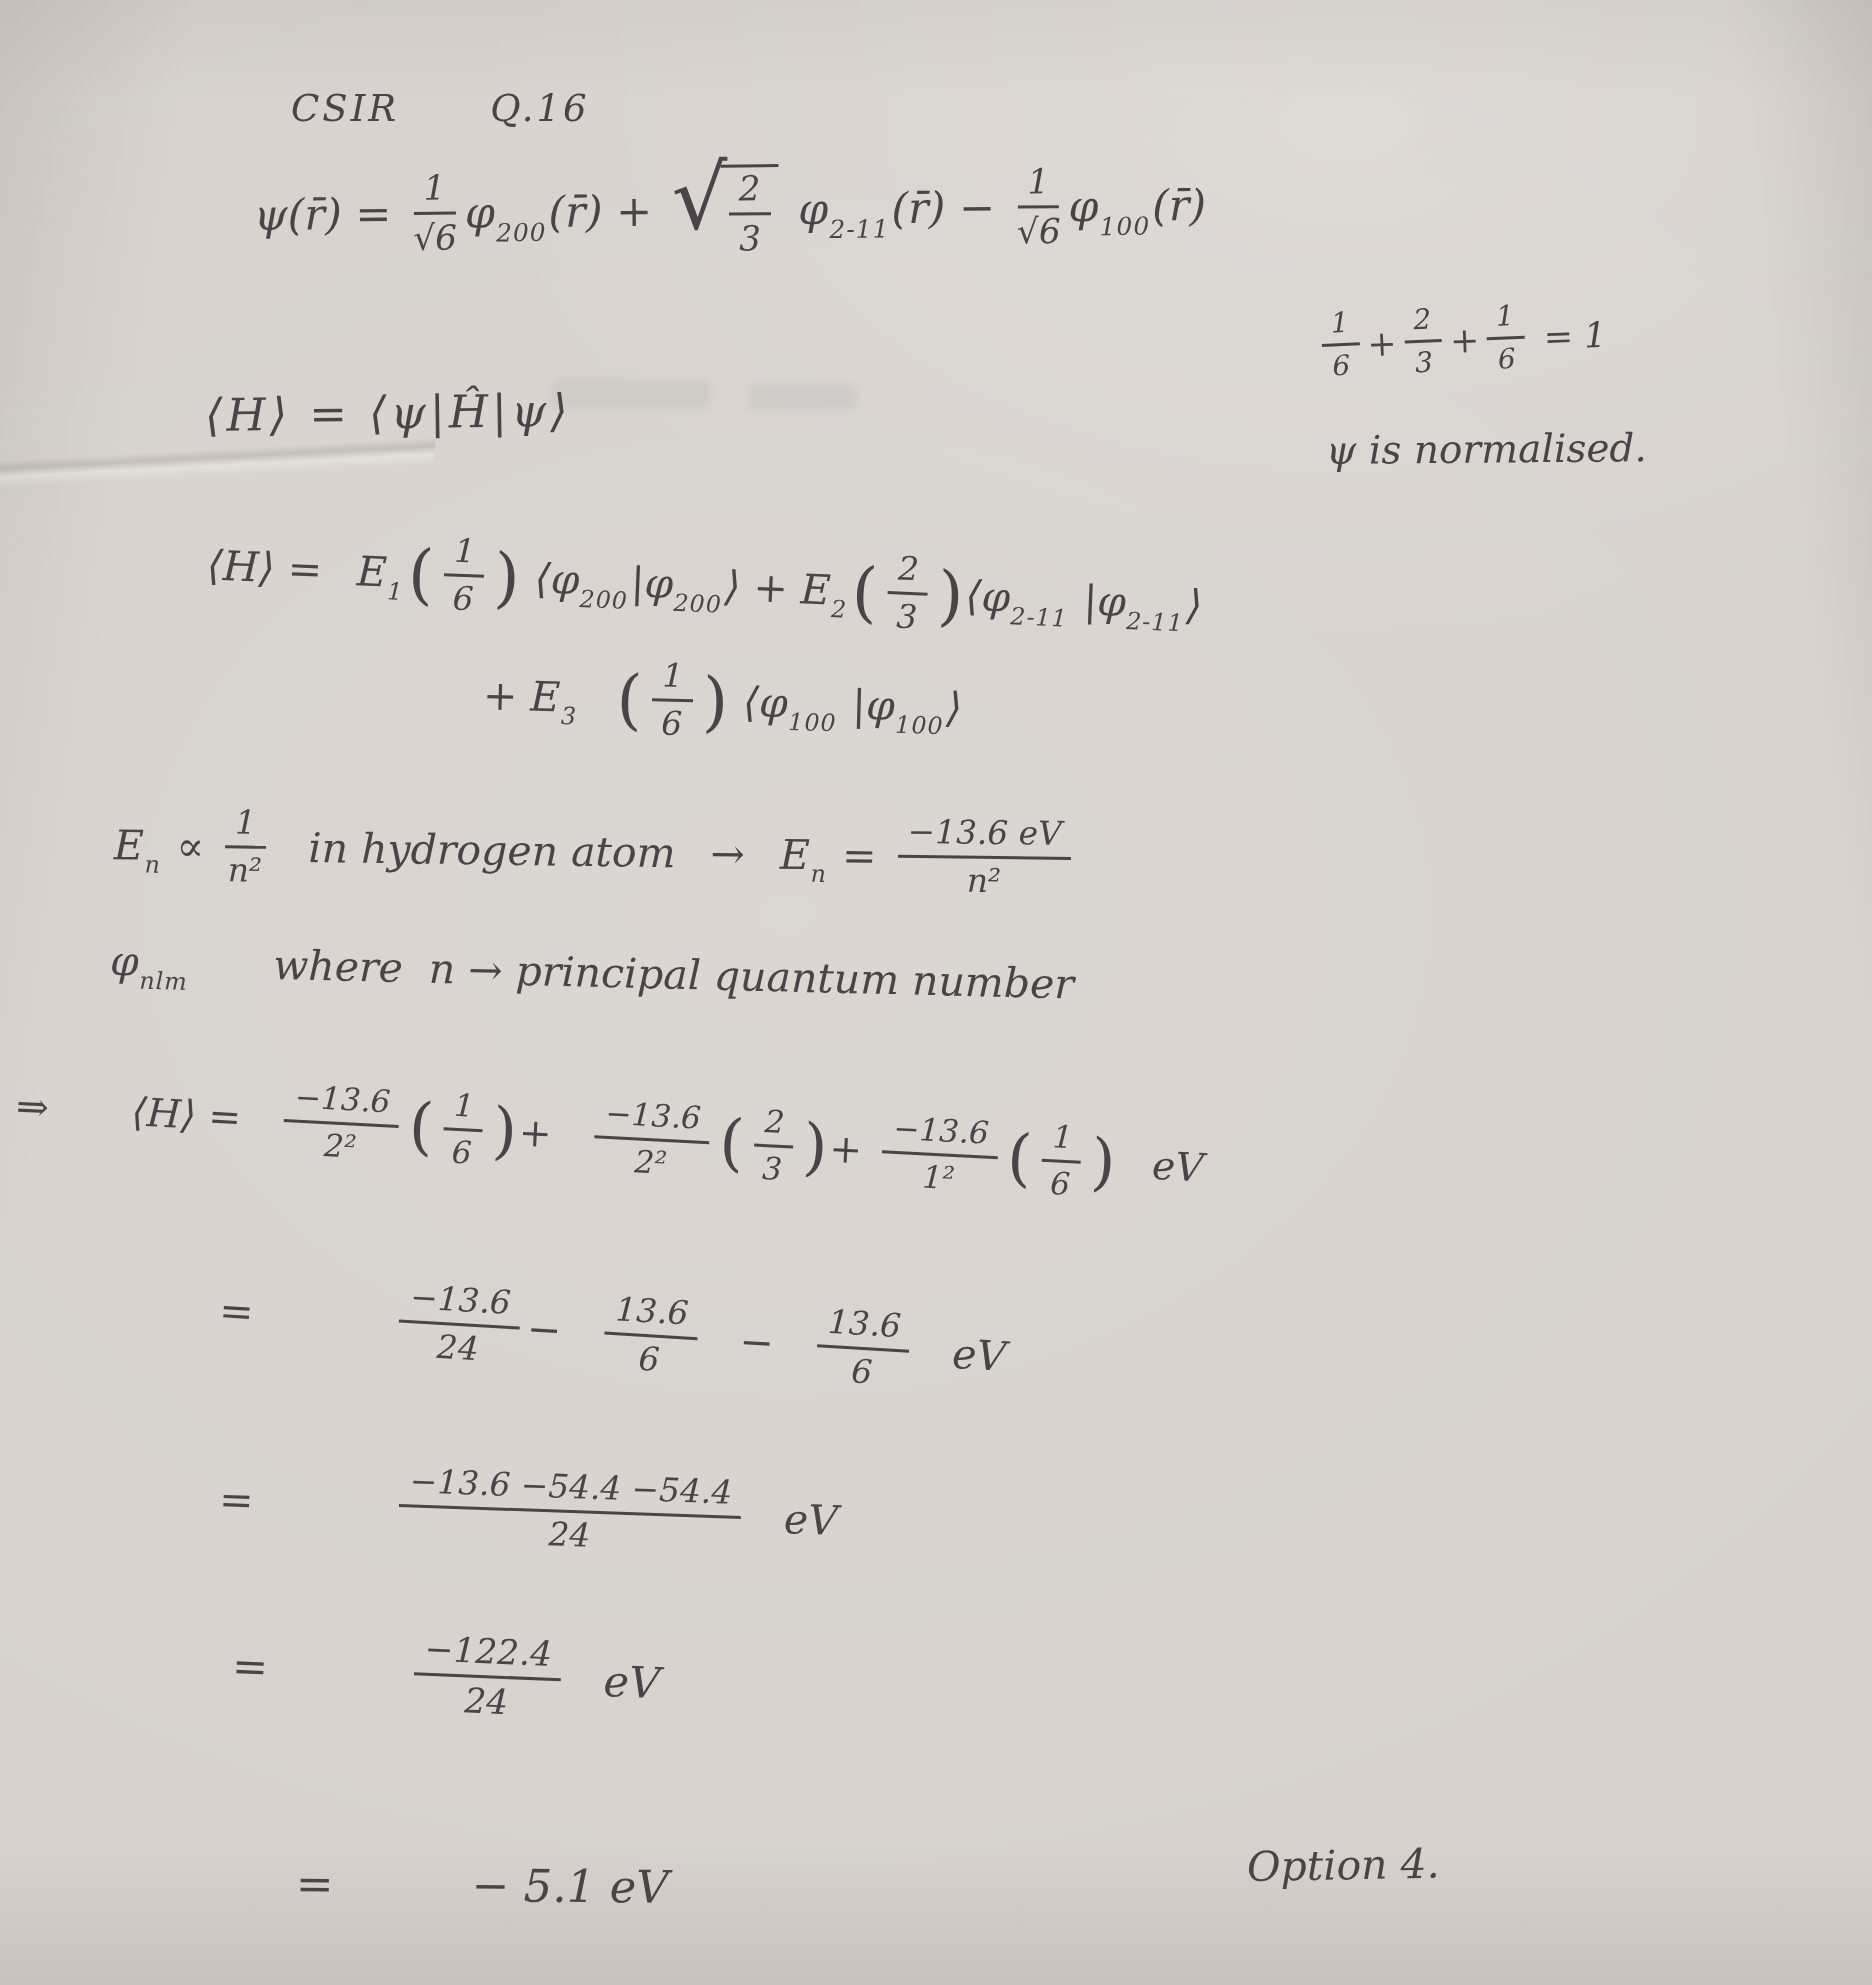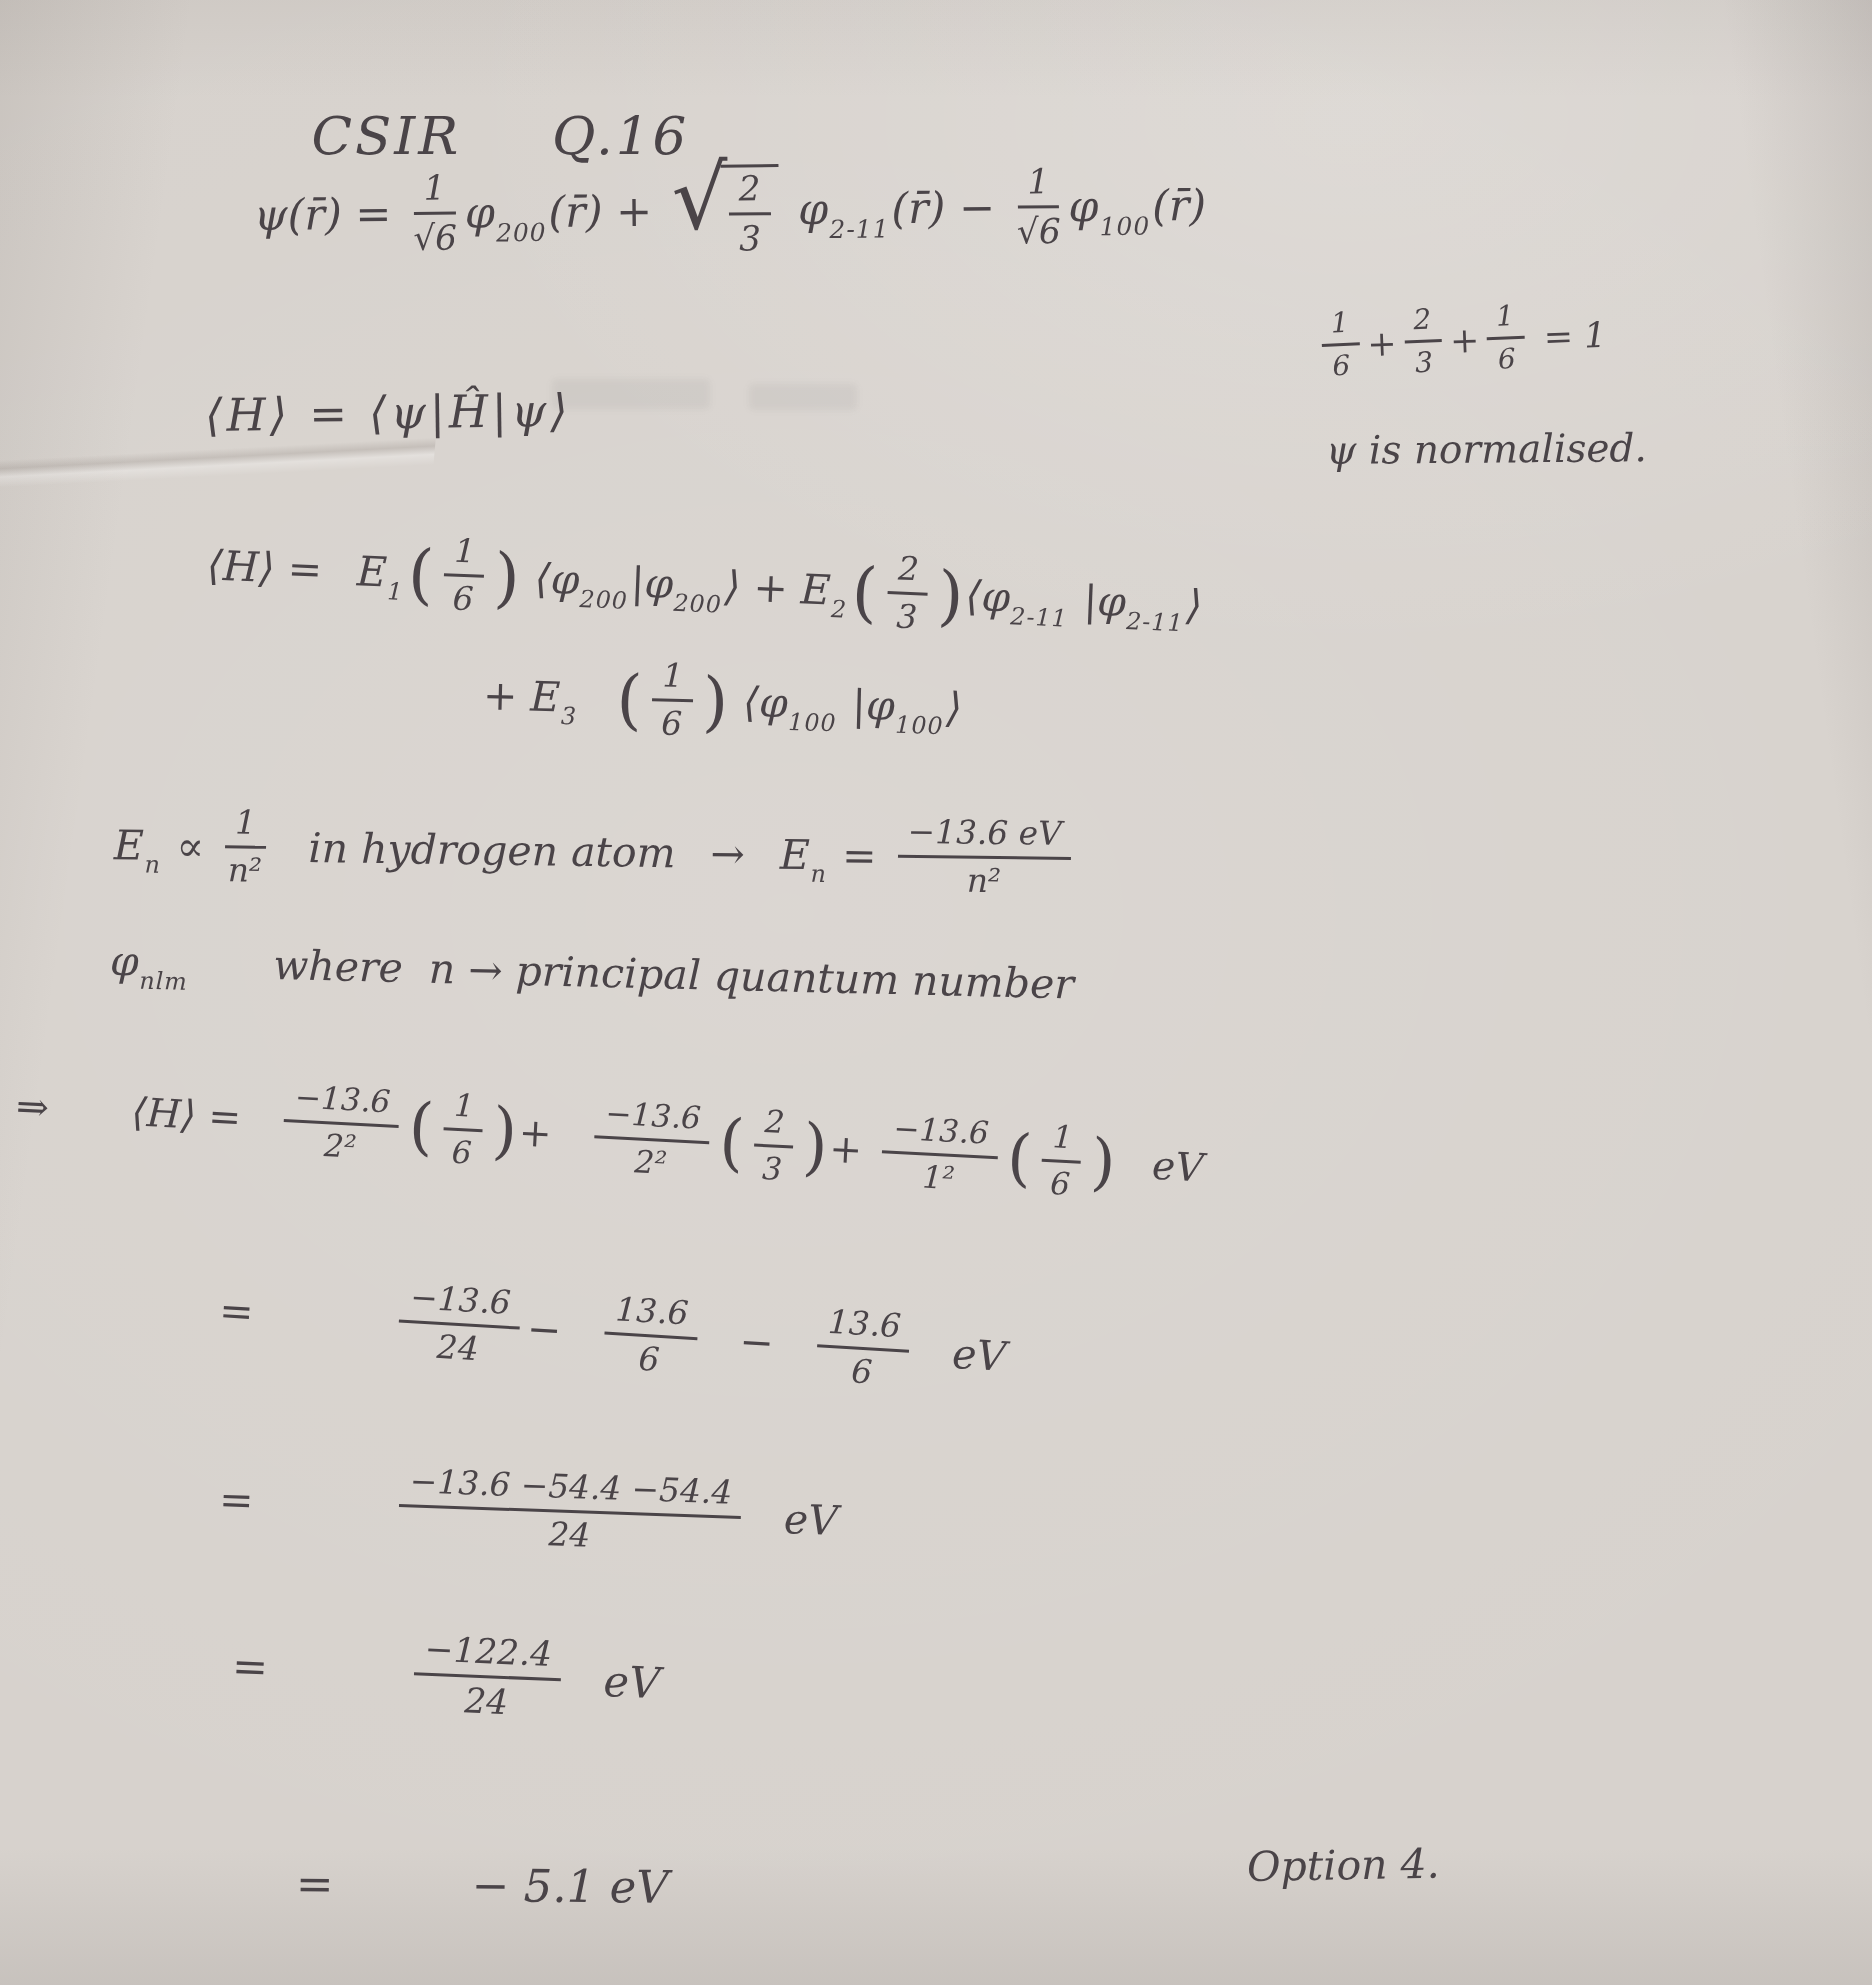--- a/index.html
+++ b/index.html
@@ -43,21 +43,21 @@
   }
   .fr .nu{font-size:0.8em;padding:0 9.9px 5.9px;border-bottom:3px solid currentColor;}
   .fr .de{font-size:0.8em;padding-top:5.9px;}
   .sq{display:inline-flex;align-items:flex-start;vertical-align:middle;margin:0 5.9px;transform:translateY(-0.08em);}
   .sq .rad{font-size:2.05em;line-height:0.85;font-style:normal;transform:translateY(-0.04em);}
   .sq .fr{margin:0 0 0 -6.9px;border-top:3px solid currentColor;padding:3.9px 7.9px 0;transform:none;}
   .bg{font-size:1.6em;vertical-align:middle;line-height:0;margin:0 2px;display:inline-block;transform:translateY(-0.06em);font-style:normal;}
   .gap{display:inline-block;}
   .g-sm{width:35px;} .g-md{width:83px;} .g-lg{width:138px;}
 
-  #l-header{top:45px;left:232px;font-size:53px;letter-spacing:3px;}
+  #l-header{top:45px;left:232px;font-size:37px;letter-spacing:3px;}
   #l-header .q{margin-left:91px;}
   #l-wavefunction{top:173px;left:254px;font-size:43px;transform:rotate(-0.6deg);}
   #l-coeff{top:313px;left:1314px;font-size:35px;transform:rotate(-2.3deg);}
   #l-expectation{top:390px;left:205px;font-size:45px;transform:rotate(-0.8deg);letter-spacing:3.9px;}
   #l-normalised{top:429px;left:1326px;font-size:39px;transform:rotate(-0.5deg);}
   #l-expansion1{top:528px;left:207px;font-size:41px;transform:rotate(2.3deg);}
   #l-expansion2{top:658px;left:483px;font-size:41px;transform:rotate(1.5deg);}
   #l-energy{top:808px;left:114px;font-size:41px;transform:rotate(0.8deg);}
   #l-phi{top:938px;left:110px;font-size:41px;transform:rotate(1.4deg);}
   #l-substitution{top:1070px;left:15.8px;font-size:39px;transform:rotate(3deg);}

